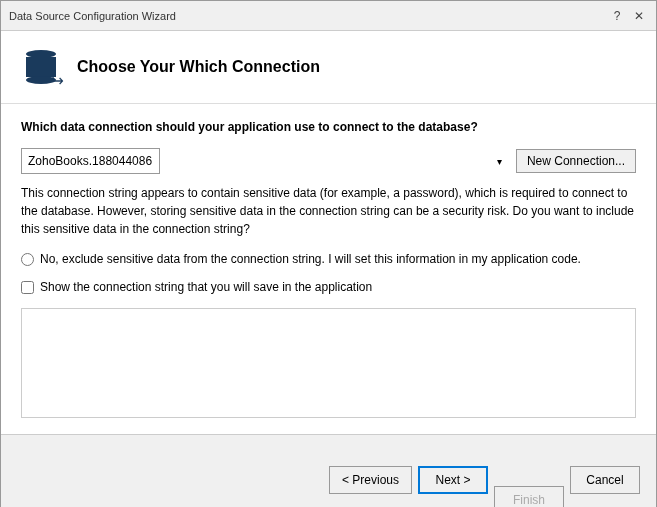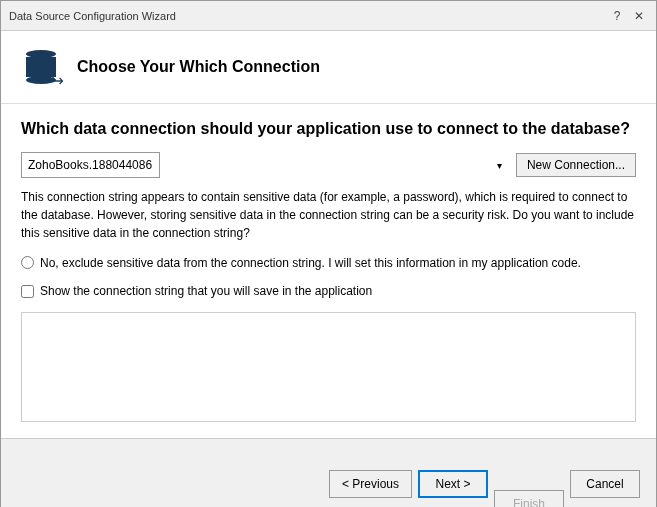--- a/index.html
+++ b/index.html
@@ -118,21 +118,21 @@
     .main-section {
       flex: 1;
       background: white;
       padding: 16px 20px;
       display: flex;
       flex-direction: column;
       gap: 10px;
     }
     .question-label {
       font-weight: 600;
-      font-size: 16px;
+      font-size: 12px;
       color: #000;
       margin-bottom: 4px;
     }
     .connection-row {
       display: flex;
       gap: 8px;
       align-items: center;
     }
     .connection-select {
       flex: 1;
@@ -174,21 +174,21 @@
       line-height: 1.5;
     }
     .radio-group {
       display: flex;
       flex-direction: column;
       gap: 6px;
       margin-top: 4px;
     }
     .radio-item {
       display: flex;
-      align-items: flex-start;
+      align-items: flex-end;
       gap: 6px;
       font-size: 12px;
     }
     .radio-item input[type="radio"] {
       margin: 0;
       cursor: pointer;
     }
     .checkbox-row {
       display: flex;
       align-items: center;

